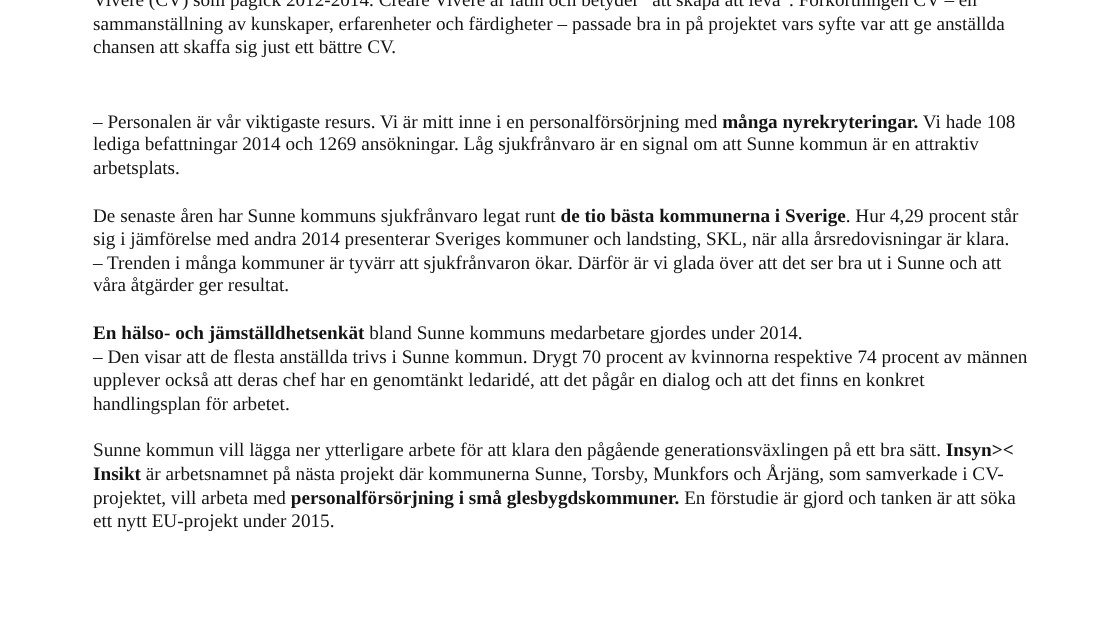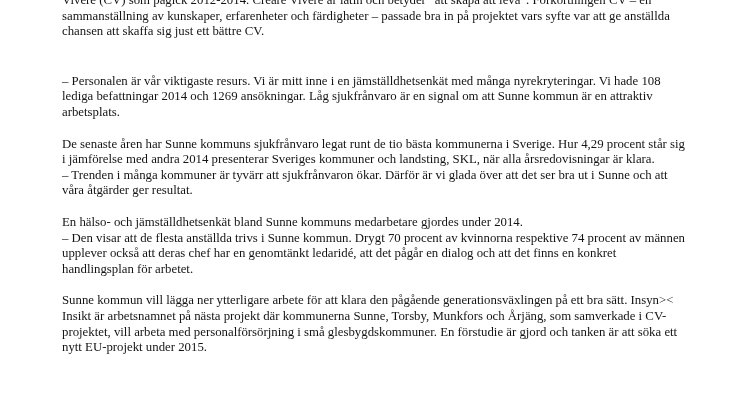--- a/index.html
+++ b/index.html
@@ -26,27 +26,27 @@
     text-align: left;
   }
   .para {
     margin: 0 0 16px 0;
     padding: 0;
   }
   .para.lead {
     margin-bottom: 34px;
   }
   .bold {
-    font-weight: normal;
+    font-weight: bold;
   }
 </style>
 </head>
 <body>
 
 <div class="page">
   <div class="doc-body">
       <p class="para lead"><span class="">Vivere (CV) som pågick 2012-2014. Creare Vivere är latin och betyder ”att skapa att leva”. Förkortningen CV – en sammanställning av kunskaper, erfarenheter och färdigheter – passade bra in på projektet vars syfte var att ge anställda chansen att skaffa sig just ett bättre CV.</span></p>
-      <p class="para"><span class="">– Personalen är vår viktigaste resurs. Vi är mitt inne i en jämställdhetsenkät med </span><span class="bold">många nyrekryteringar.</span><span class=""> Vi hade 108 lediga befattningar 2014 och 1269 ansökningar. Låg sjukfrånvaro är en signal om att Sunne kommun är en attraktiv arbetsplats.</span></p>
+      <p class="para"><span class="">– Personalen är vår viktigaste resurs. Vi är mitt inne i en personalförsörjning med </span><span class="bold">många nyrekryteringar.</span><span class=""> Vi hade 108 lediga befattningar 2014 och 1269 ansökningar. Låg sjukfrånvaro är en signal om att Sunne kommun är en attraktiv arbetsplats.</span></p>
       <p class="para"><span class="">De senaste åren har Sunne kommuns sjukfrånvaro legat runt </span><span class="bold">de tio bästa kommunerna i Sverige</span><span class="">. Hur 4,29 procent står sig i jämförelse med andra 2014 presenterar Sveriges kommuner och landsting, SKL, när alla årsredovisningar är klara.</span><br><span class="">– Trenden i många kommuner är tyvärr att sjukfrånvaron ökar. Därför är vi glada över att det ser bra ut i Sunne och att våra åtgärder ger resultat.</span></p>
       <p class="para"><span class="bold">En hälso- och jämställdhetsenkät</span><span class=""> bland Sunne kommuns medarbetare gjordes under 2014.</span><br><span class="">– Den visar att de flesta anställda trivs i Sunne kommun. Drygt 70 procent av kvinnorna respektive 74 procent av männen upplever också att deras chef har en genomtänkt ledaridé, att det pågår en dialog och att det finns en konkret handlingsplan för arbetet.</span></p>
       <p class="para"><span class="">Sunne kommun vill lägga ner ytterligare arbete för att klara den pågående generationsväxlingen på ett bra sätt. </span><span class="bold">Insyn&gt;&lt; Insikt</span><span class=""> är arbetsnamnet på nästa projekt där kommunerna Sunne, Torsby, Munkfors och Årjäng, som samverkade i CV-projektet, vill arbeta med </span><span class="bold">personalförsörjning i små glesbygdskommuner.</span><span class=""> En förstudie är gjord och tanken är att söka ett nytt EU-projekt under 2015.</span></p>
     </div>
 </div>
 
 </body></html>

